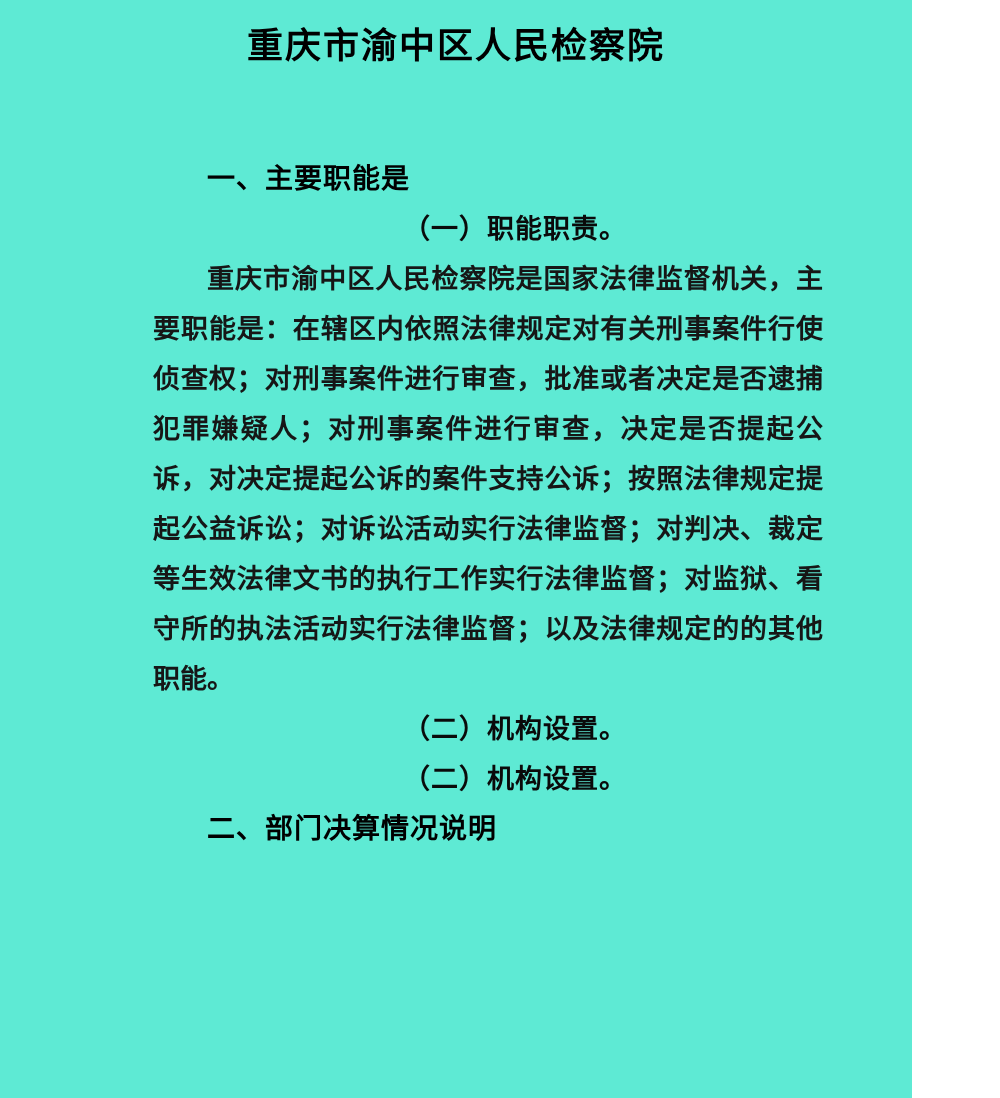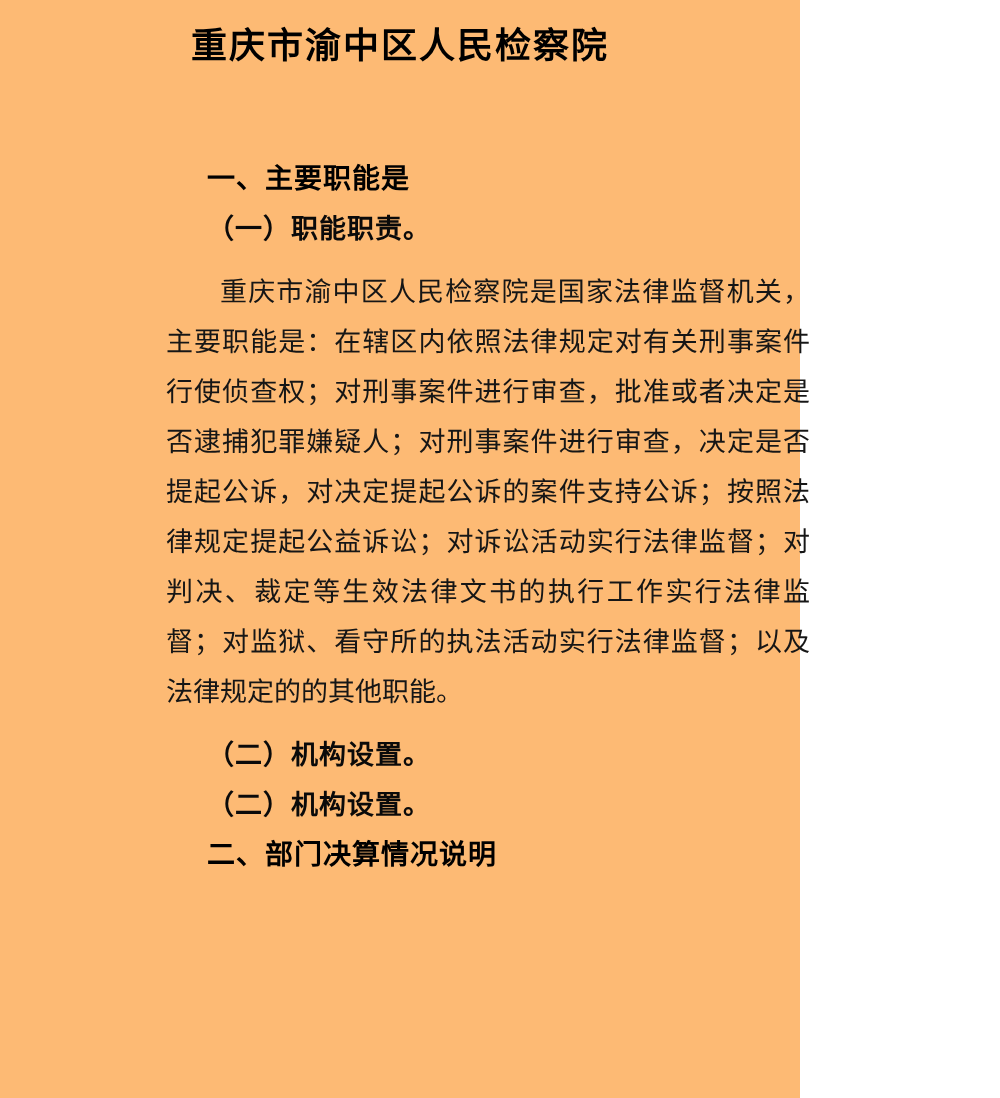--- a/index.html
+++ b/index.html
@@ -5,23 +5,23 @@
   html, body {
     margin: 0;
     padding: 0;
     width: 1000px;
     height: 1098px;
     overflow: hidden;
     background: #ffffff;
   }
   .page {
     position: relative;
-    width: 800px;
+    width: 912px;
     height: 1098px;
-    background: #fdba74;
+    background: #5eead4;
     color: #000000;
   }
   .doc-title {
     padding-top: 22px;
     margin: 0 0 84px 0;
     text-align: center;
     font-family: "Liberation Serif", "DejaVu Serif", serif;
     font-weight: bold;
     font-size: 36px;
     line-height: 48px;
@@ -44,26 +44,27 @@
   }
   .h2 {
     margin: 0;
     padding-left: 54px;
     font-family: "Liberation Serif", "DejaVu Serif", serif;
     font-weight: bold;
     font-size: 27px;
     line-height: 50px;
     color: #0a0a0a;
     letter-spacing: 1px;
+    text-align: center;
   }
   .para {
-    margin: 13px;
+    margin: 0;
     text-indent: 54px;
     font-family: "Liberation Serif", "DejaVu Serif", serif;
-    font-weight: normal;
+    font-weight: bold;
     font-size: 27px;
     line-height: 50px;
     color: #161616;
     text-align: justify;
     text-justify: inter-ideograph;
     word-break: break-all;
   }
 </style>
 </head>
 <body>

